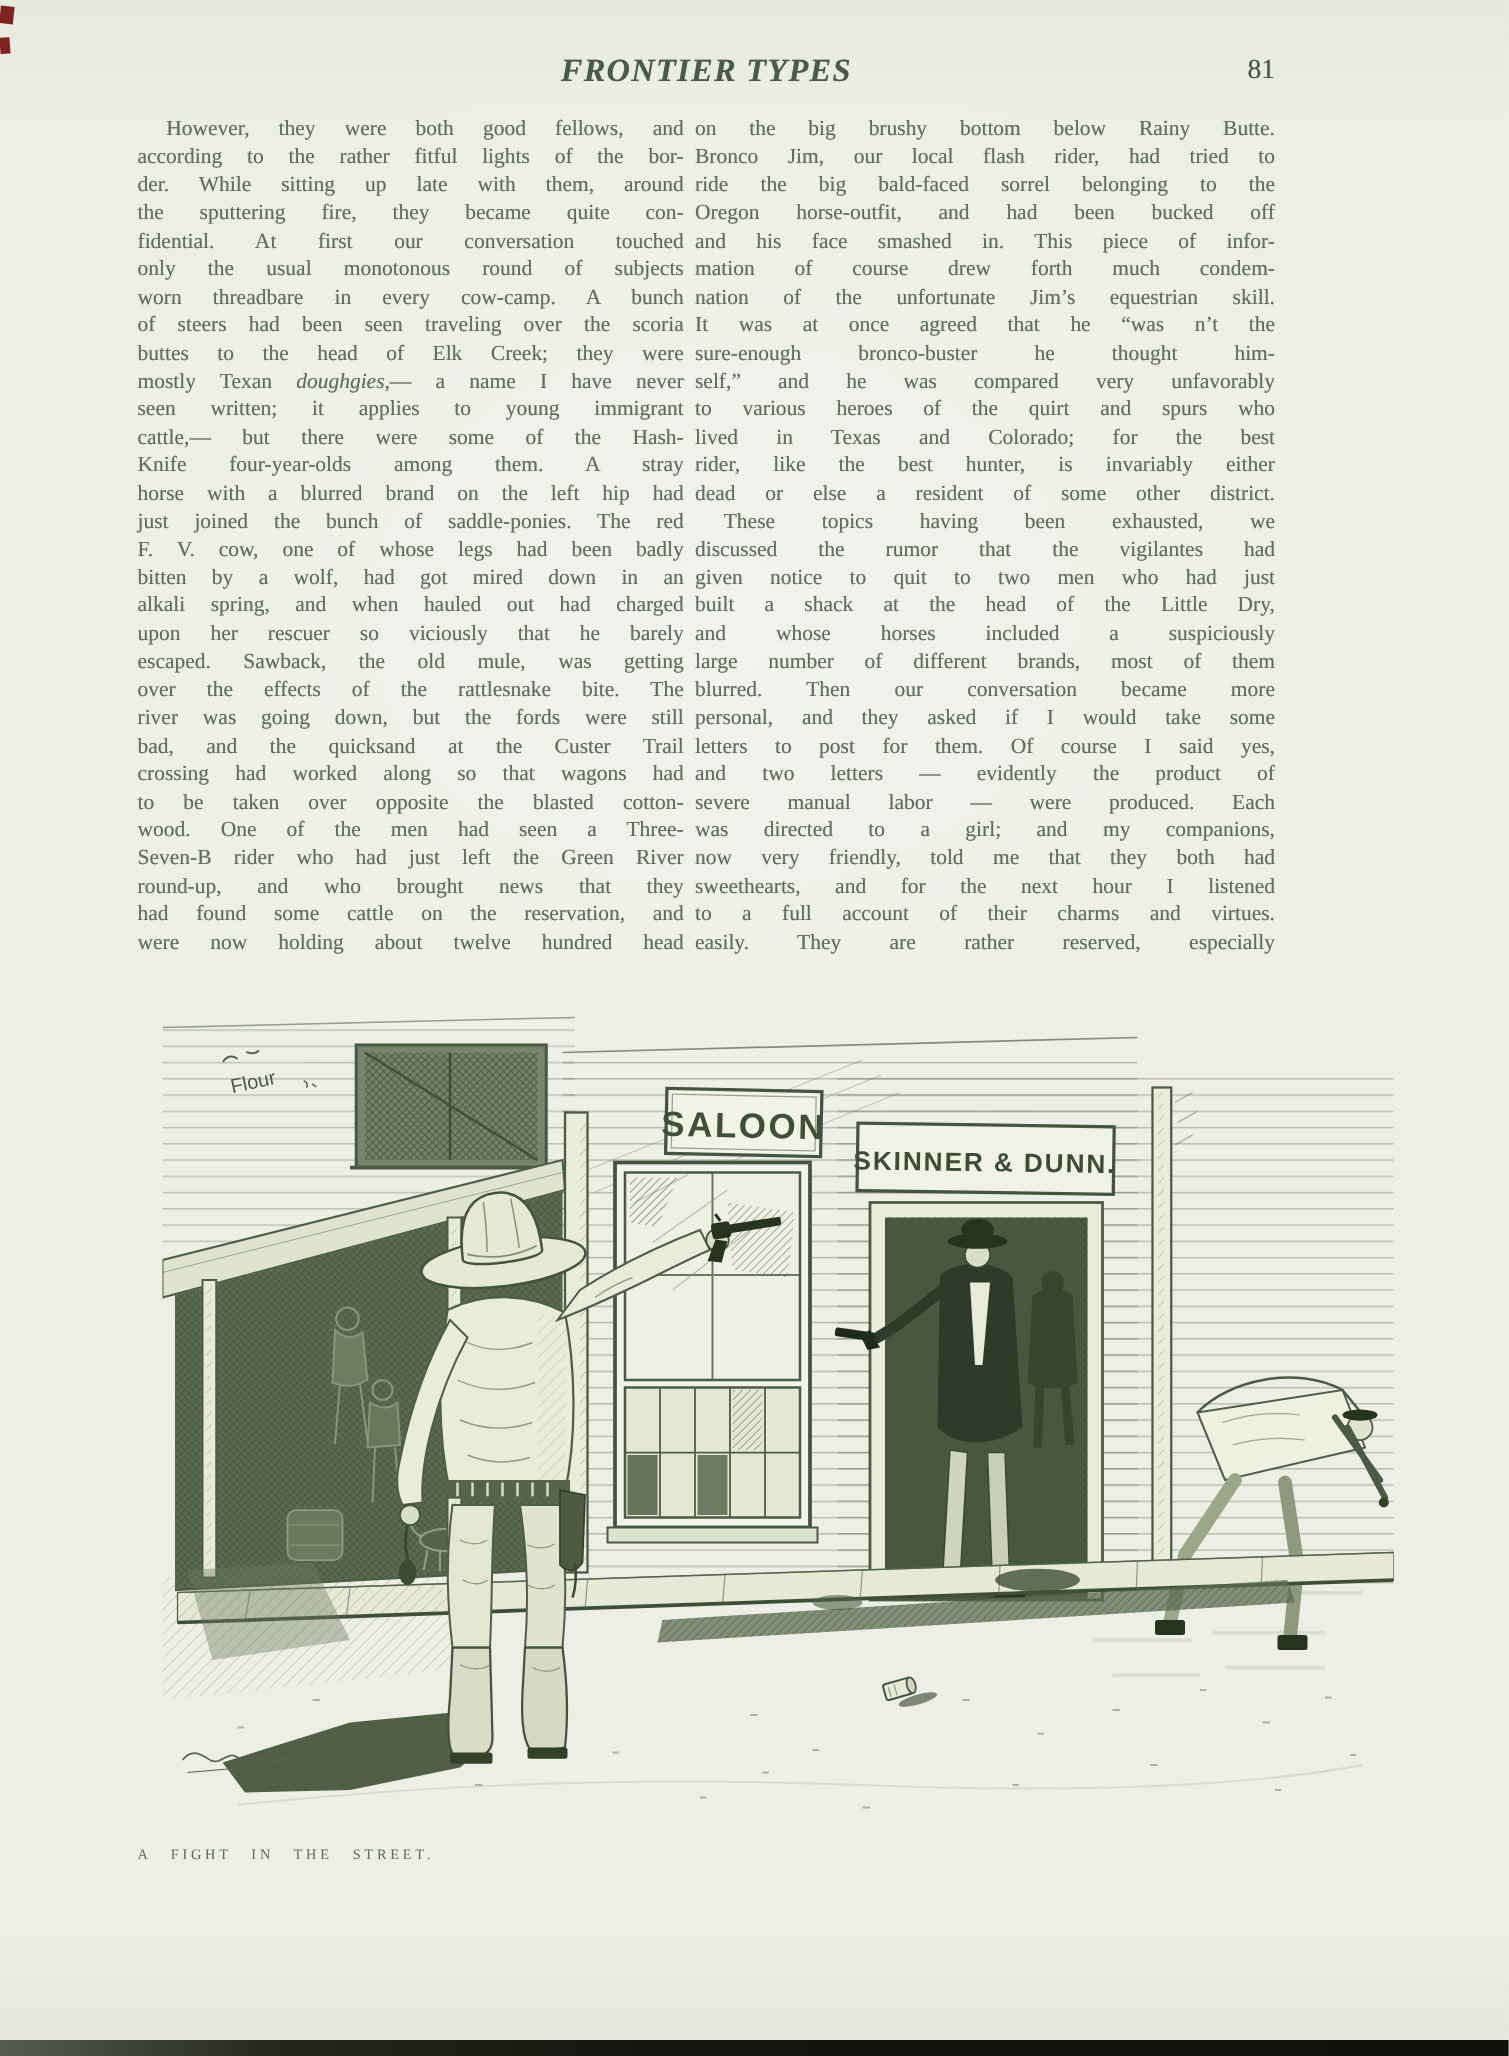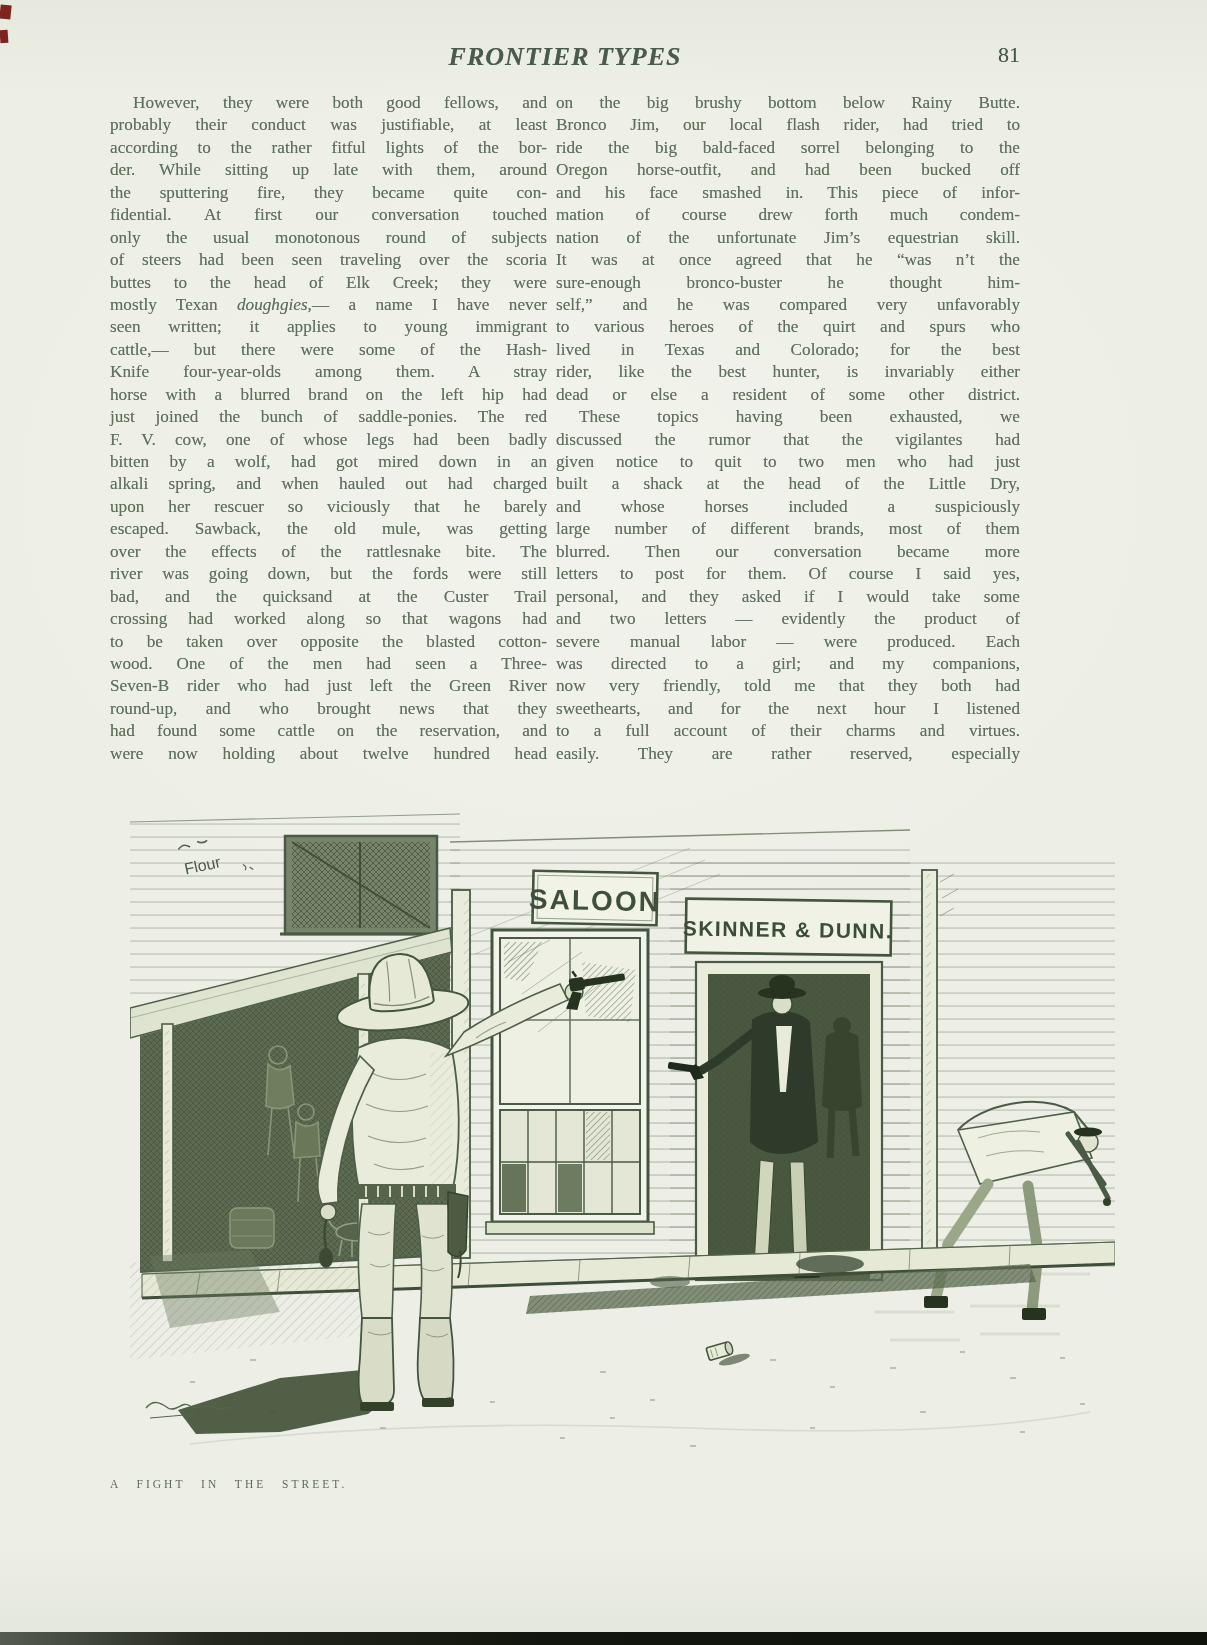--- a/index.html
+++ b/index.html
@@ -48,26 +48,26 @@
 <div class="redmark m1"></div>
 <div class="redmark m2"></div>
 
 <div class="header">
   <div class="title">FRONTIER TYPES</div>
   <div class="pageno">81</div>
 </div>
 
 <div class="col col-left">
     <div class="line indent">However, they were both good fellows, and</div>
-    <div class="line">probably their conduct was justifiable, at least</div>
     <div class="line">according to the rather fitful lights of the bor-</div>
     <div class="line">der.  While sitting up late with them, around</div>
     <div class="line">the sputtering fire, they became quite con-</div>
     <div class="line">fidential.  At first our conversation touched</div>
     <div class="line">only the usual monotonous round of subjects</div>
+    <div class="line">worn threadbare in every cow-camp.  A bunch</div>
     <div class="line">of steers had been seen traveling over the scoria</div>
     <div class="line">buttes to the head of Elk Creek; they were</div>
     <div class="line"><span>mostly Texan </span><em>doughgies</em><span>,— a name I have never</span></div>
     <div class="line">seen written; it applies to young immigrant</div>
     <div class="line">cattle,— but there were some of the Hash-</div>
     <div class="line">Knife four-year-olds among them.  A stray</div>
     <div class="line">horse with a blurred brand on the left hip had</div>
     <div class="line">just joined the bunch of saddle-ponies. The red</div>
     <div class="line">F. V. cow, one of whose legs had been badly</div>
     <div class="line">bitten by a wolf, had got mired down in an</div>
@@ -100,22 +100,22 @@
     <div class="line">lived in Texas and Colorado; for the best</div>
     <div class="line">rider, like the best hunter, is invariably either</div>
     <div class="line">dead or else a resident of some other district.</div>
     <div class="line indent">These topics having been exhausted, we</div>
     <div class="line">discussed the rumor that the vigilantes had</div>
     <div class="line">given notice to quit to two men who had just</div>
     <div class="line">built a shack at the head of the Little Dry,</div>
     <div class="line">and whose horses included a suspiciously</div>
     <div class="line">large number of different brands, most of them</div>
     <div class="line">blurred.  Then our conversation became more</div>
+    <div class="line">personal, and they asked if I would take some</div>
     <div class="line">letters to post for them.  Of course I said yes,</div>
-    <div class="line">personal, and they asked if I would take some</div>
     <div class="line">and two letters — evidently the product of</div>
     <div class="line">severe manual labor — were produced.  Each</div>
     <div class="line">was directed to a girl; and my companions,</div>
     <div class="line">now very friendly, told me that they both had</div>
     <div class="line">sweethearts, and for the next hour I listened</div>
     <div class="line">to a full account of their charms and virtues.</div>
     <div class="line">easily.  They are rather reserved, especially</div>
   </div>
 
 <div class="illus">

